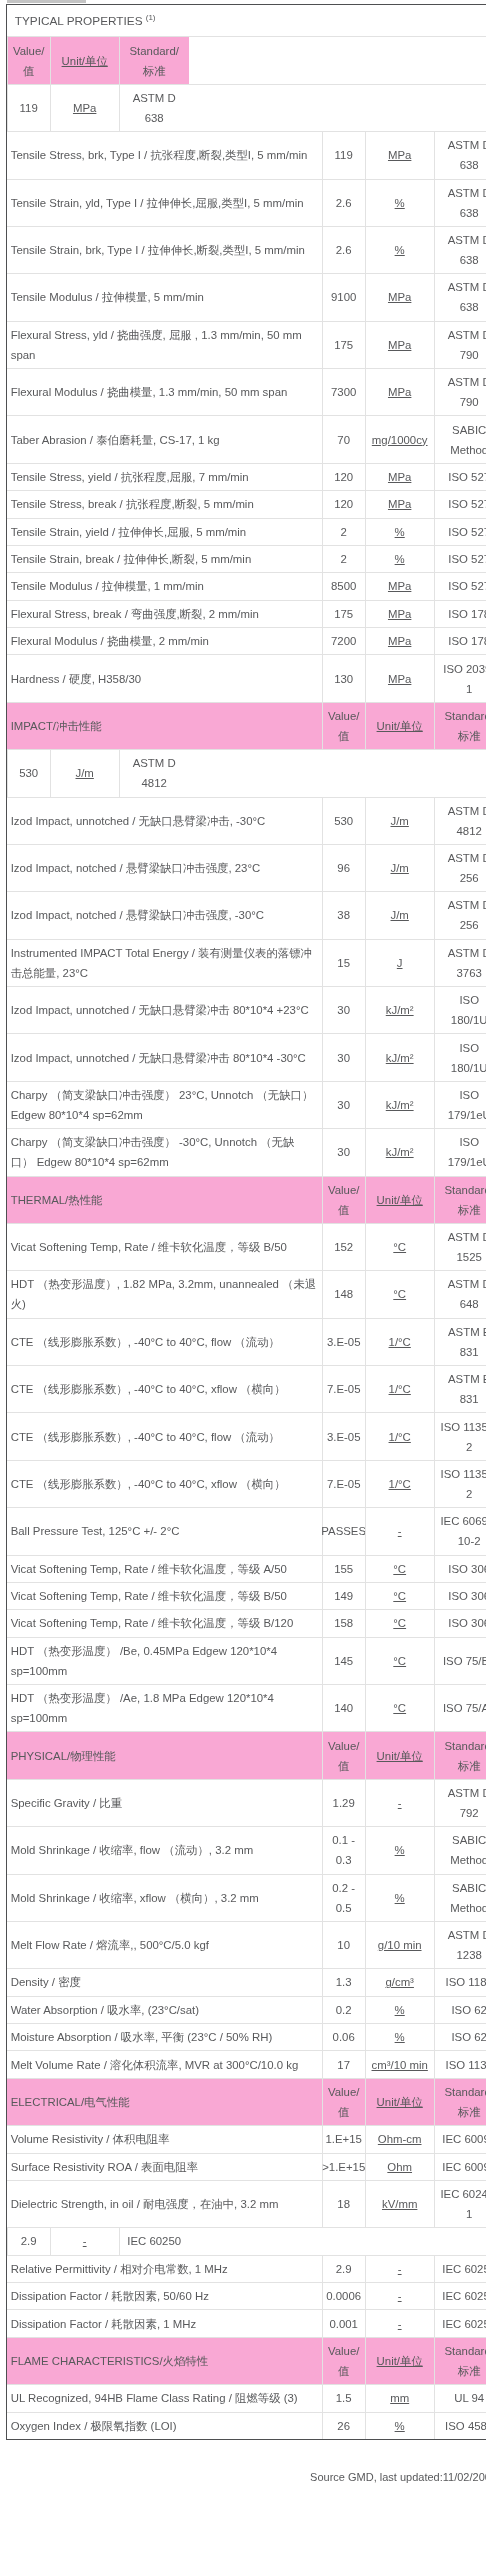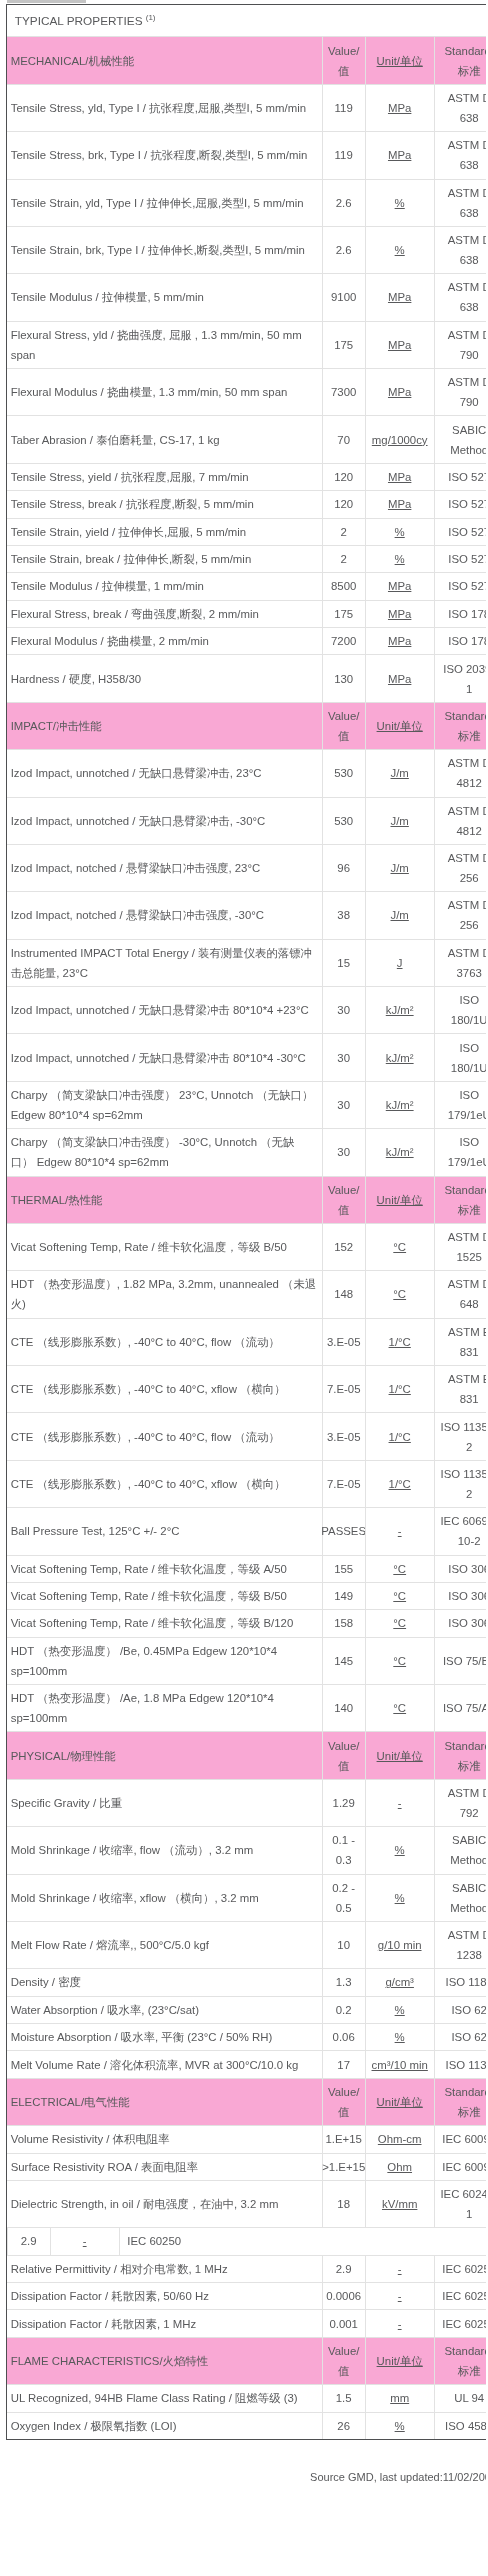--- a/index.html
+++ b/index.html
@@ -74,28 +74,26 @@
 
   <div class="tbl">
     <div class="row title-row">
       <div class="title-cell">
         <span>TYPICAL PROPERTIES</span>
         <sup>(1)</sup>
       </div>
     </div>
 
   <div class="row section-row">
-    <div class="cell c-prop section-name">MECHANICAL/机械性能</div>
     <div class="cell c-val">Value/值</div>
     <div class="cell c-unit">Unit/单位</div>
     <div class="cell c-std">Standard/标准</div>
   </div>
 
   <div class="row">
-    <div class="cell c-prop">Tensile Stress, yld, Type I / 抗张程度,屈服,类型I, 5 mm/min</div>
     <div class="cell c-val">119</div>
     <div class="cell c-unit">MPa</div>
     <div class="cell c-std">ASTM D 638</div>
   </div>
 
   <div class="row">
     <div class="cell c-prop">Tensile Stress, brk, Type I / 抗张程度,断裂,类型I, 5 mm/min</div>
     <div class="cell c-val">119</div>
     <div class="cell c-unit">MPa</div>
     <div class="cell c-std">ASTM D 638</div>
@@ -200,21 +198,20 @@
   </div>
 
   <div class="row section-row">
     <div class="cell c-prop section-name">IMPACT/冲击性能</div>
     <div class="cell c-val">Value/值</div>
     <div class="cell c-unit">Unit/单位</div>
     <div class="cell c-std">Standard/标准</div>
   </div>
 
   <div class="row">
-    <div class="cell c-prop">Izod Impact, unnotched / 无缺口悬臂梁冲击, 23°C</div>
     <div class="cell c-val">530</div>
     <div class="cell c-unit">J/m</div>
     <div class="cell c-std">ASTM D 4812</div>
   </div>
 
   <div class="row">
     <div class="cell c-prop">Izod Impact, unnotched / 无缺口悬臂梁冲击, -30°C</div>
     <div class="cell c-val">530</div>
     <div class="cell c-unit">J/m</div>
     <div class="cell c-std">ASTM D 4812</div>

